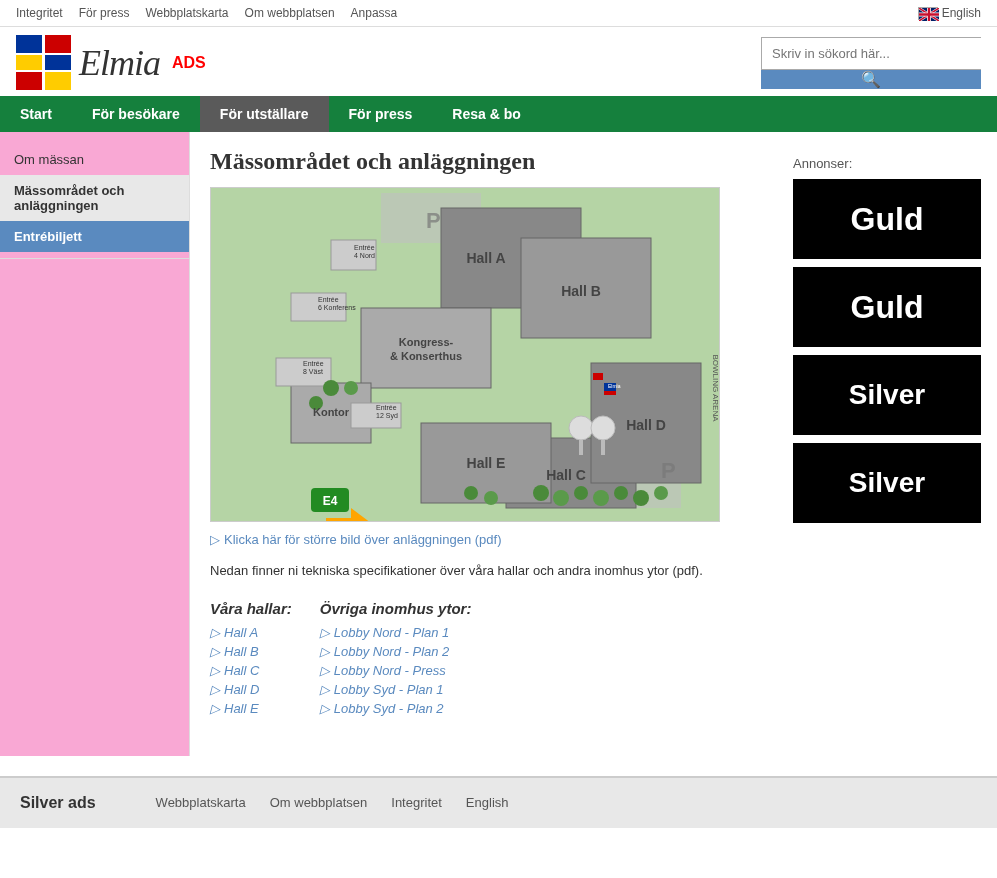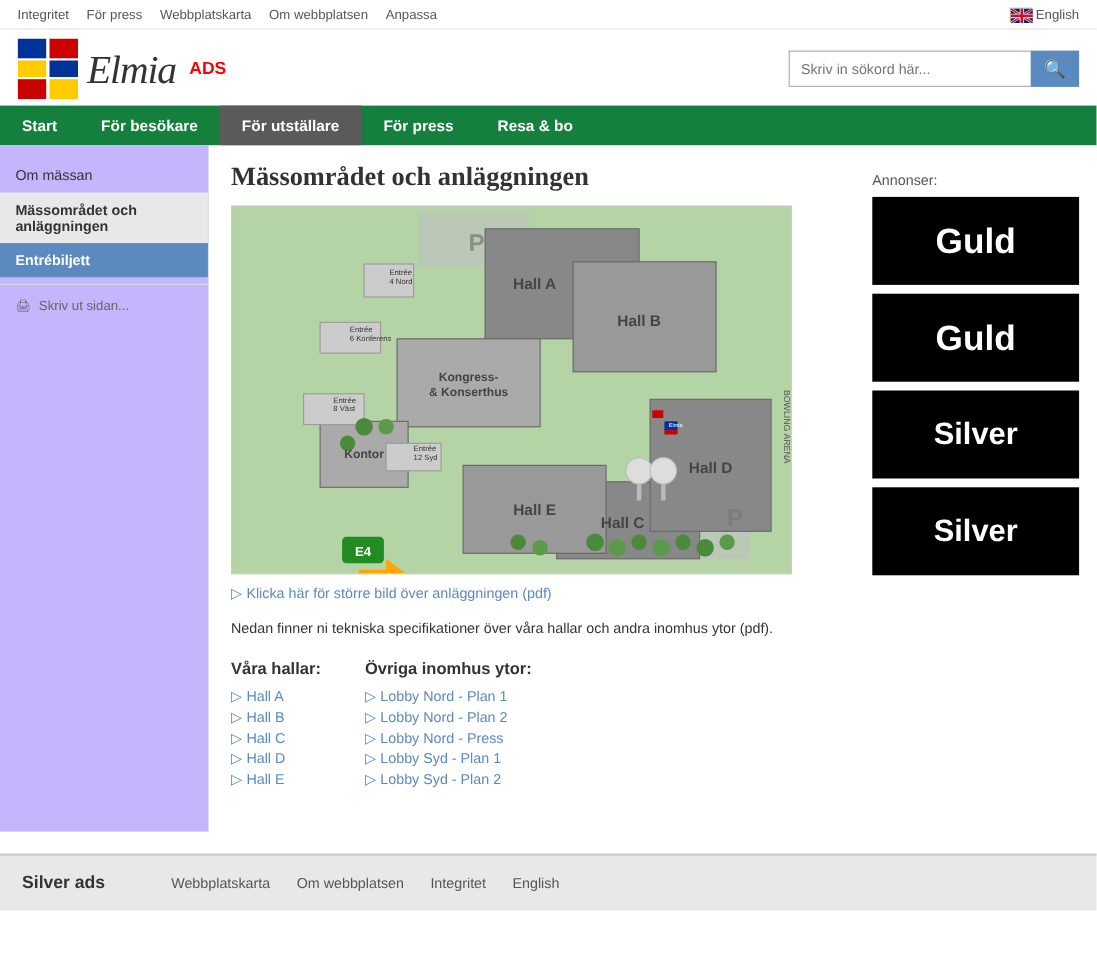--- a/index.html
+++ b/index.html
@@ -8,35 +8,35 @@
     
     .top-nav { background: #fff; display: flex; justify-content: space-between; align-items: center; padding: 6px 16px; border-bottom: 1px solid #ddd; font-size: 12px; }
     .top-nav-links { display: flex; gap: 16px; }
     .top-nav-links a { color: #555; text-decoration: none; }
     .lang-selector { display: flex; align-items: flex-end; gap: 4px; color: #555; cursor: pointer; }
     .flag-icon { width: 20px; height: 13px; display: inline-block; background: linear-gradient(180deg, #003399 33%, #fff 33%, #fff 66%, #cc0000 66%); border: 1px solid #aaa; }
 
     
     .header { background: #fff; display: flex; justify-content: space-between; align-items: center; padding: 8px 16px 6px 16px; }
     .ads-label { color: #ff0000; font-weight: bold; font-size: 16px; margin-left: 4px; }
-    .search-area { display: flex; gap: 0; }
+    .search-area { display: flex; gap: 0; flex-direction: column; }
     .search-input { width: 220px; padding: 8px 10px; border: 1px solid #aaa; border-right: none; font-size: 13px; color: #999; outline: none; }
     .search-button { background: #5a8abf; border: none; padding: 0 12px; cursor: pointer; color: #fff; font-size: 16px; }
 
     
     .main-nav { background: #15803d; display: flex; gap: 0; padding: 0 0; }
     .main-nav a { color: #fff; text-decoration: none; padding: 10px 20px; display: block; font-size: 14px; font-weight: bold; }
     .main-nav a:hover, .main-nav a.active { background: #666; }
     .main-nav a.active { background: #5a5a5a; }
 
     
     .content-wrapper { display: flex; padding: 0; }
 
     
-    .sidebar { width: 190px; min-width: 190px; padding: 12px 0; border-right: 1px solid #ddd; background: #c4b5fd; }
+    .sidebar { width: 190px; min-width: 190px; padding: 12px 0; border-right: 1px solid #ddd; background: #f9a8d4; }
     .sidebar-item { padding: 8px 14px; font-size: 13px; cursor: pointer; }
     .sidebar-item a { text-decoration: none; color: #333; }
     .sidebar-item.active { background: #e8e8e8; font-weight: bold; }
     .sidebar-item-highlight { background: #5a8abf; color: #fff; padding: 8px 14px; font-size: 13px; font-weight: bold; cursor: pointer; }
     .sidebar-item-highlight a { color: #fff; text-decoration: none; }
     .sidebar-divider { border: none; border-top: 1px solid #ddd; margin: 6px 0; }
     .sidebar-print { padding: 6px 14px; font-size: 12px; color: #666; }
     .sidebar-print a { color: #666; text-decoration: none; }
     .printer-icon { font-size: 11px; margin-right: 4px; }
 
@@ -46,21 +46,21 @@
 
     
     .map-container { width: 510px; height: 335px; margin-bottom: 10px; background: #a8c8a0; position: relative; overflow: hidden; border: 1px solid #ccc; }
 
     .map-pdf-link { font-size: 13px; color: #5a8abf; text-decoration: none; display: flex; align-items: center; gap: 4px; margin-bottom: 14px; }
     .circle-arrow { color: #5a8abf; font-size: 13px; }
 
     .description { font-size: 13px; line-height: 1.6; margin-bottom: 18px; color: #333; max-width: 510px; }
 
     
-    .halls-section { display: flex; gap: 40px; margin-bottom: 20px; }
+    .halls-section { display: flex; gap: 28px; margin-bottom: 20px; font-style: italic; }
     .halls-column { }
     .halls-column h3 { font-size: 15px; font-weight: bold; margin-bottom: 8px; color: #333; }
     .halls-list { list-style: none; }
     .halls-list li { margin-bottom: 4px; font-size: 13px; }
     .halls-list li a { color: #5a8abf; text-decoration: none; display: flex; align-items: center; gap: 4px; }
 
     
     .ads-sidebar { width: 220px; min-width: 220px; padding: 24px 16px; }
     .ads-label-text { font-size: 13px; color: #555; margin-bottom: 8px; }
     .ad-block { background: #000; color: #fff; text-align: center; font-size: 32px; font-weight: bold; margin-bottom: 8px; display: flex; align-items: center; justify-content: center; }
@@ -137,26 +137,20 @@
     <div class="sidebar-item">
       <a href="#">Om mässan</a>
     </div>
     <div class="sidebar-item active">
       <a href="#">Mässområdet och anläggningen</a>
     </div>
     <div class="sidebar-item-highlight">
       <a href="#">Entrébiljett</a>
     </div>
     <hr class="sidebar-divider">
-    <div class="sidebar-print">
-      <a href="#">
-        <span class="printer-icon">🖨</span>
-        <span>Skriv ut sidan...</span>
-      </a>
-    </div>
   </div>
 
   <div class="main-content">
     <h1 class="page-title">Mässområdet och anläggningen</h1>
 
     <div class="map-container">
       <svg width="510" height="335" viewBox="0 0 510 335">
 
         <rect width="510" height="335" fill="#a8c8a0"></rect>
 

